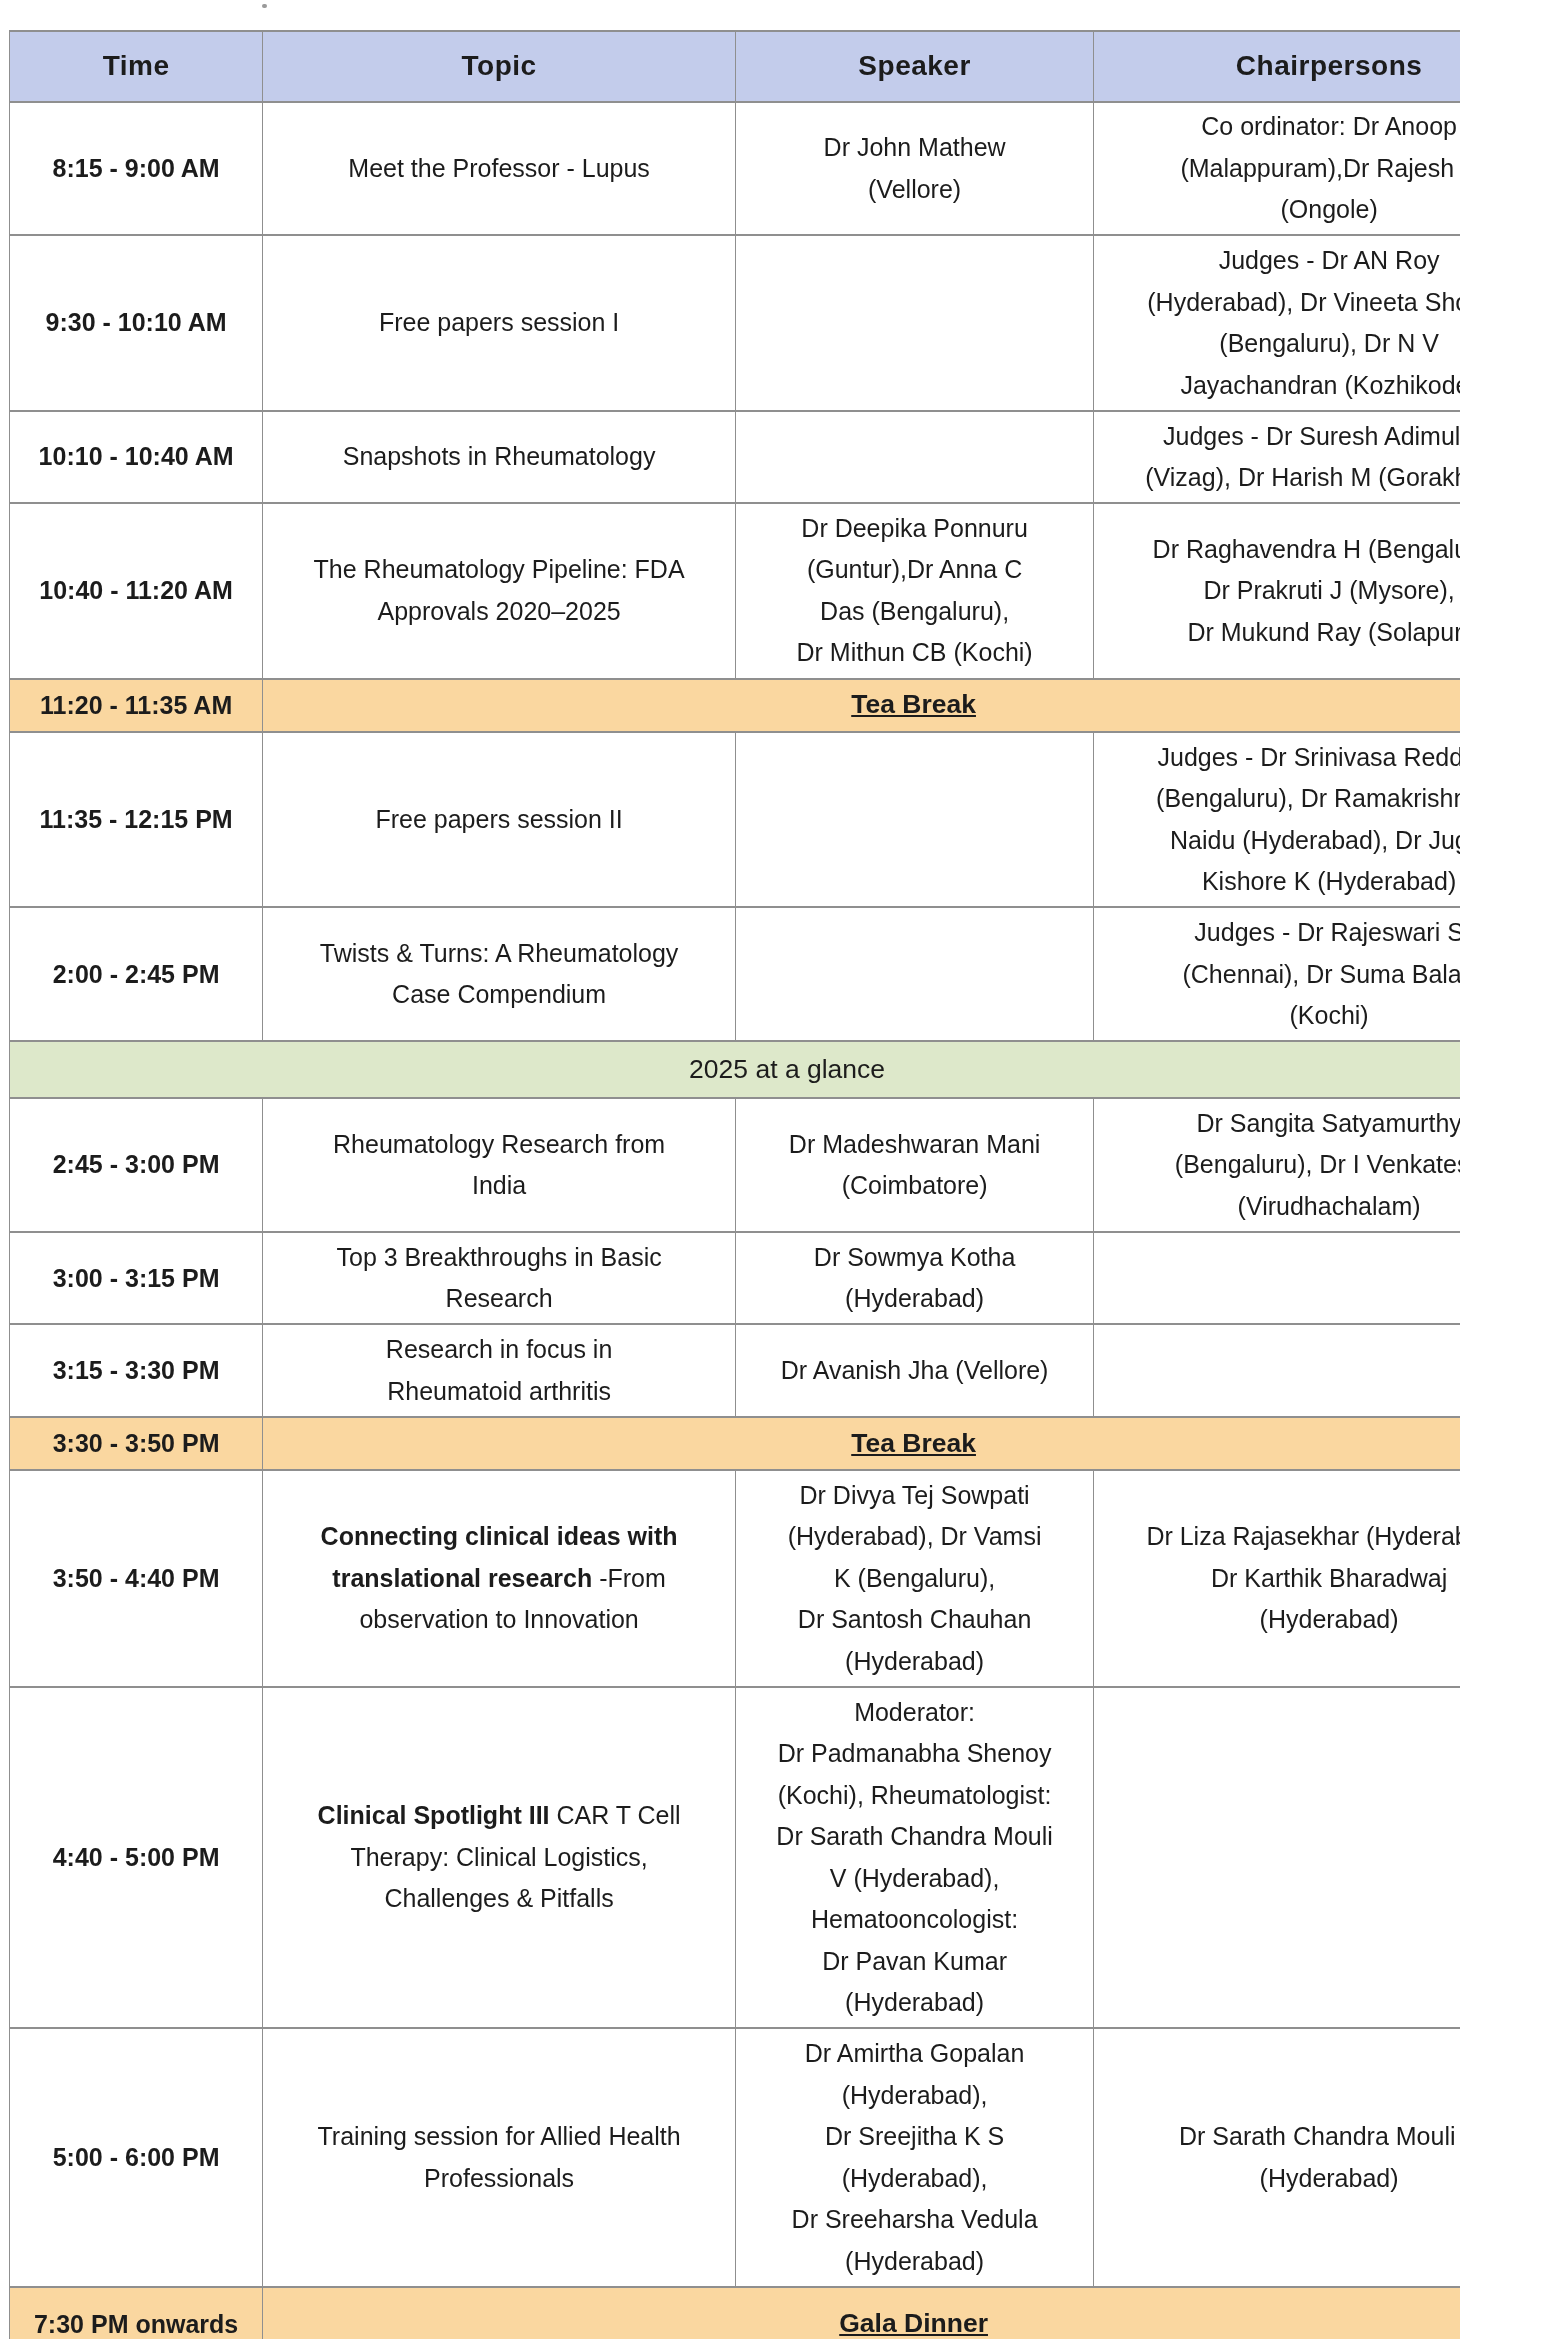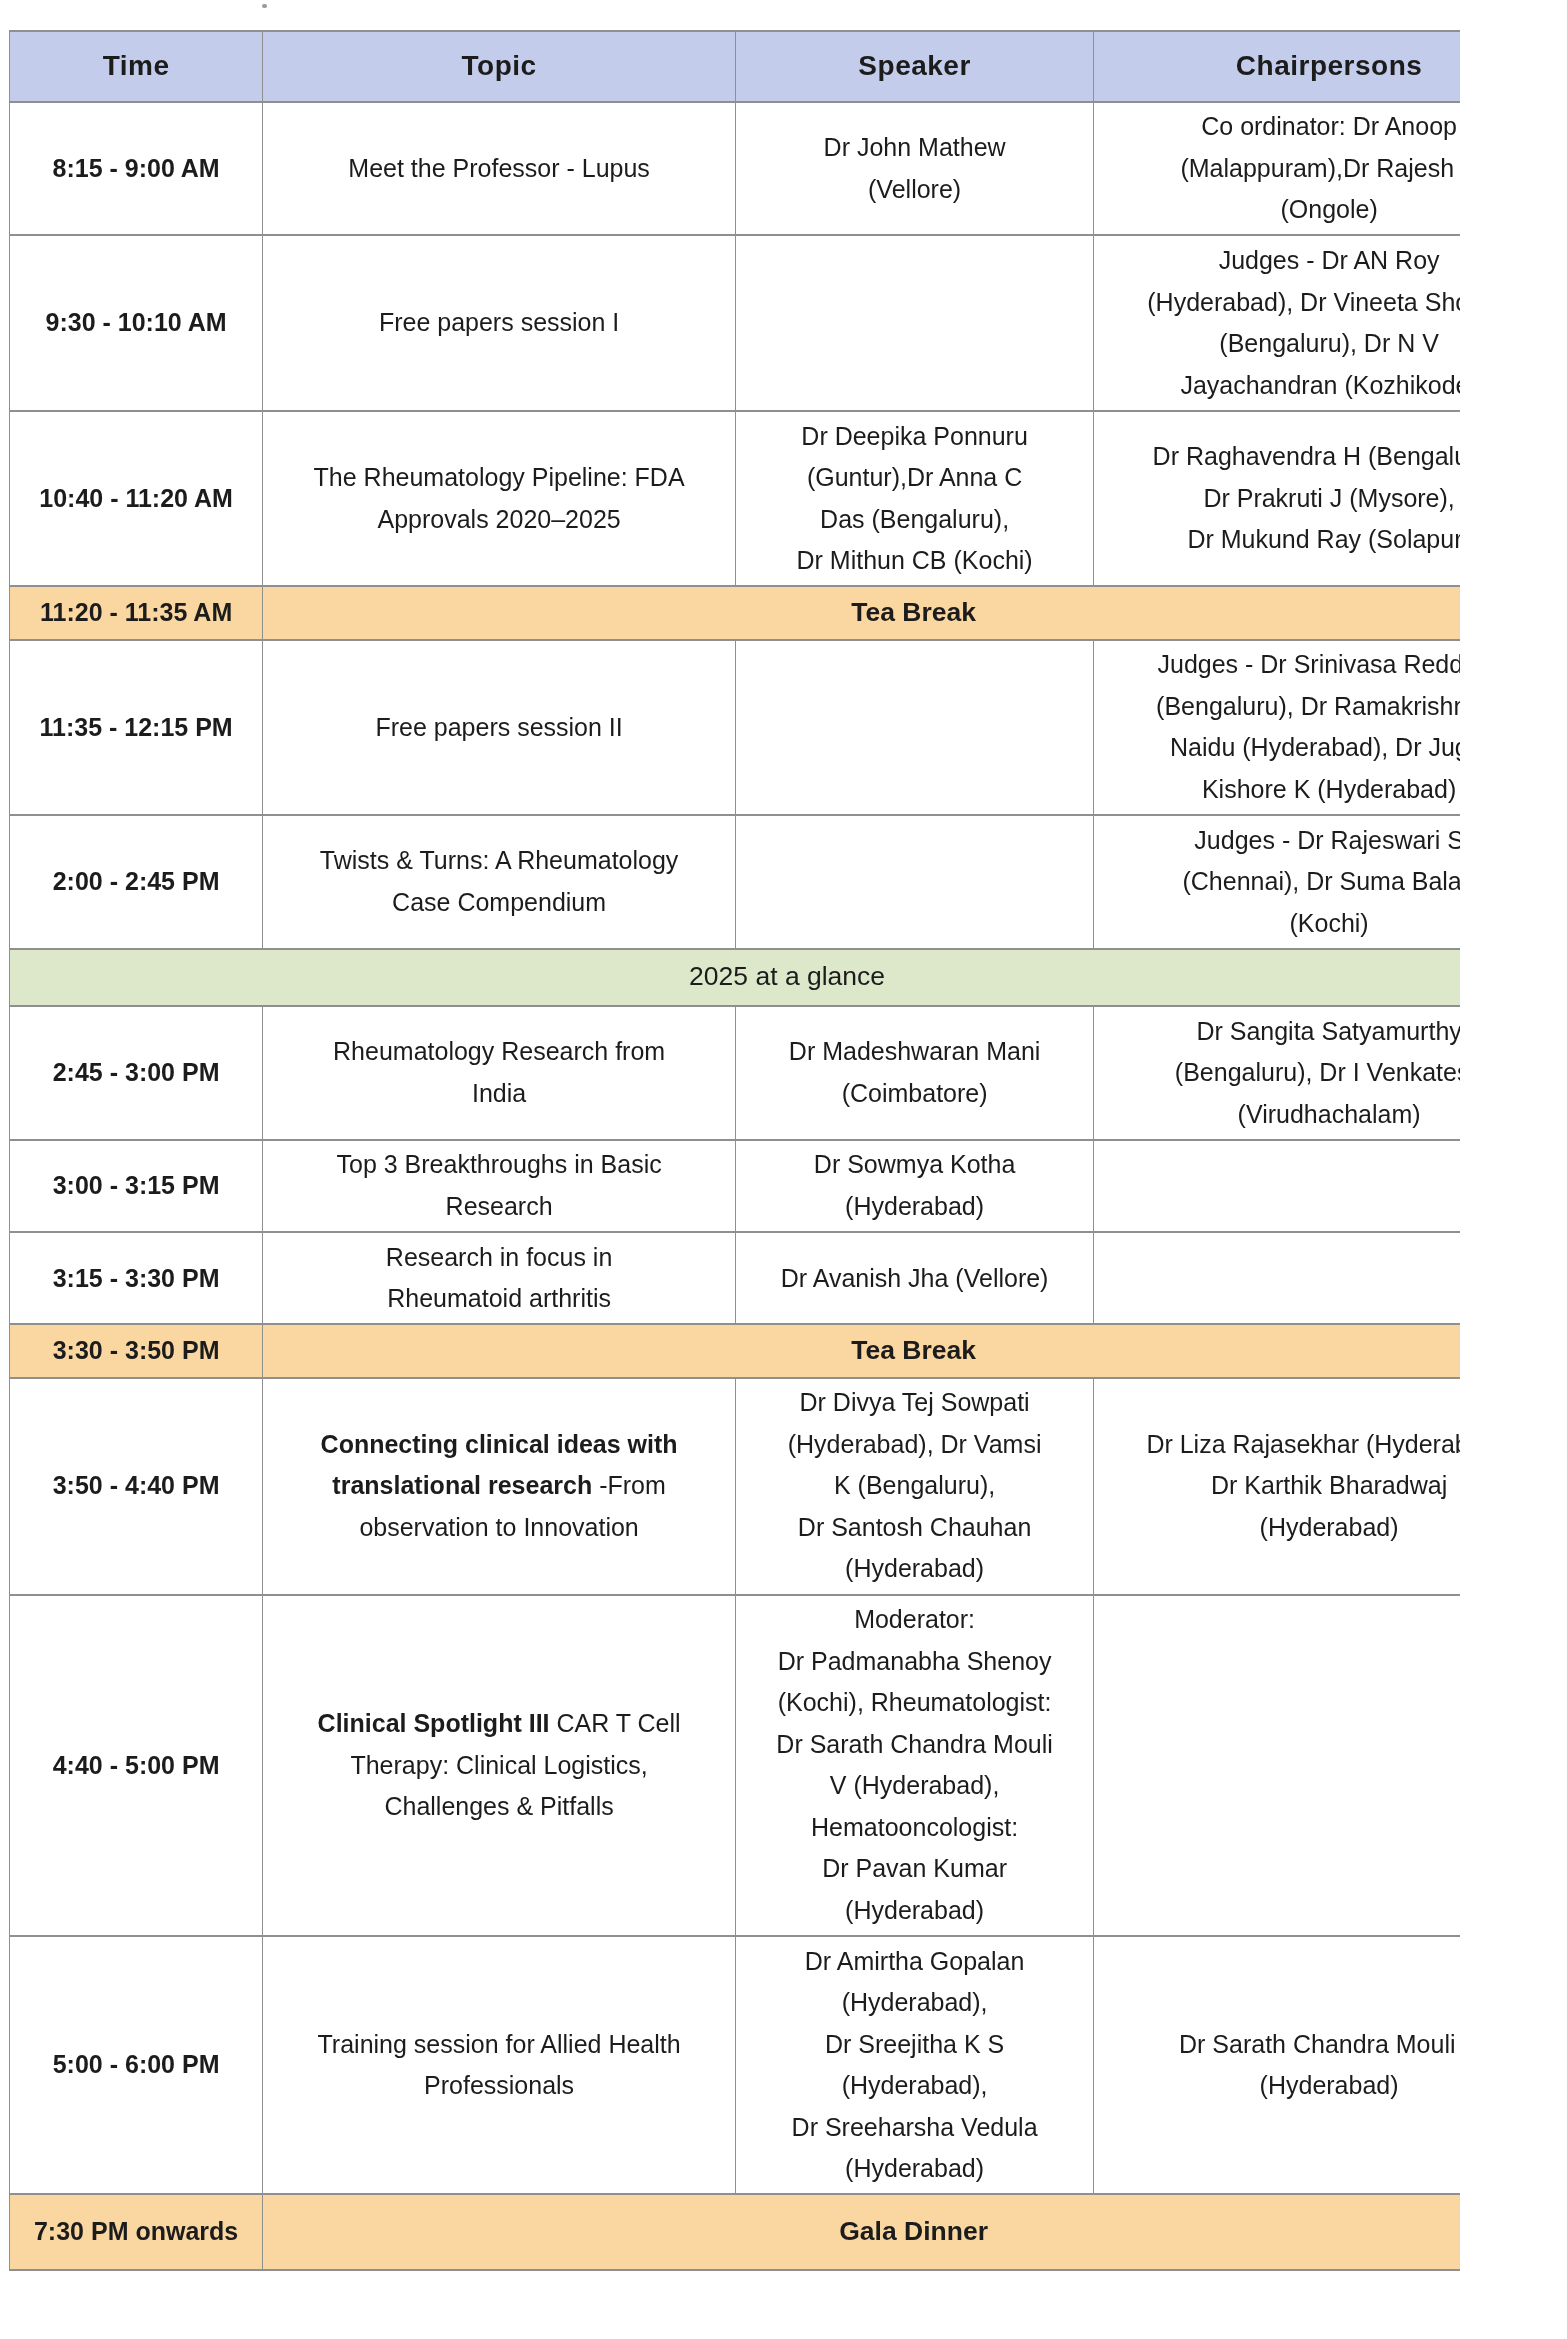--- a/index.html
+++ b/index.html
@@ -65,21 +65,21 @@
     font-size: 25px;
     line-height: 1.66;
     padding: 3.7px 9.1px;
     white-space: pre-line;
   }
   td.time { font-weight: bold; white-space: normal; }
   tr.break td {
     background: var(--break-bg);
     font-weight: bold;
   }
-  tr.break td.merged { font-size: 26.5px; }
+  tr.break td.merged { font-size: 26.5px; text-decoration: underline; }
   tr.break.tall td { padding-top: 14.6px; padding-bottom: 14.6px; }
   tr.banner td {
     background: var(--banner-bg);
     font-weight: normal;
     font-size: 26.5px;
     padding: 5.5px 9.1px;
   }
   td b { font-weight: bold; }
 </style>
 </head>
@@ -115,20 +115,27 @@
         <tr class="session">
           <td class="time">9:30 - 10:10 AM</td>
           <td class="topic"><span>Free papers session I</span></td>
           <td class="speaker"></td>
           <td class="chair">Judges - Dr AN Roy
 (Hyderabad), Dr Vineeta Shobha
 (Bengaluru), Dr N V
 Jayachandran (Kozhikode)</td>
         </tr>
         <tr class="session">
+          <td class="time">10:10 - 10:40 AM</td>
+          <td class="topic"><span>Snapshots in Rheumatology</span></td>
+          <td class="speaker"></td>
+          <td class="chair">Judges - Dr Suresh Adimulam
+(Vizag), Dr Harish M (Gorakhpur)</td>
+        </tr>
+        <tr class="session">
           <td class="time">10:40 - 11:20 AM</td>
           <td class="topic"><span>The Rheumatology Pipeline: FDA
 Approvals 2020–2025</span></td>
           <td class="speaker">Dr Deepika Ponnuru
 (Guntur),Dr Anna C
 Das (Bengaluru),
 Dr Mithun CB (Kochi)</td>
           <td class="chair">Dr Raghavendra H (Bengaluru),
 Dr Prakruti J (Mysore),
 Dr Mukund Ray (Solapur)</td>

